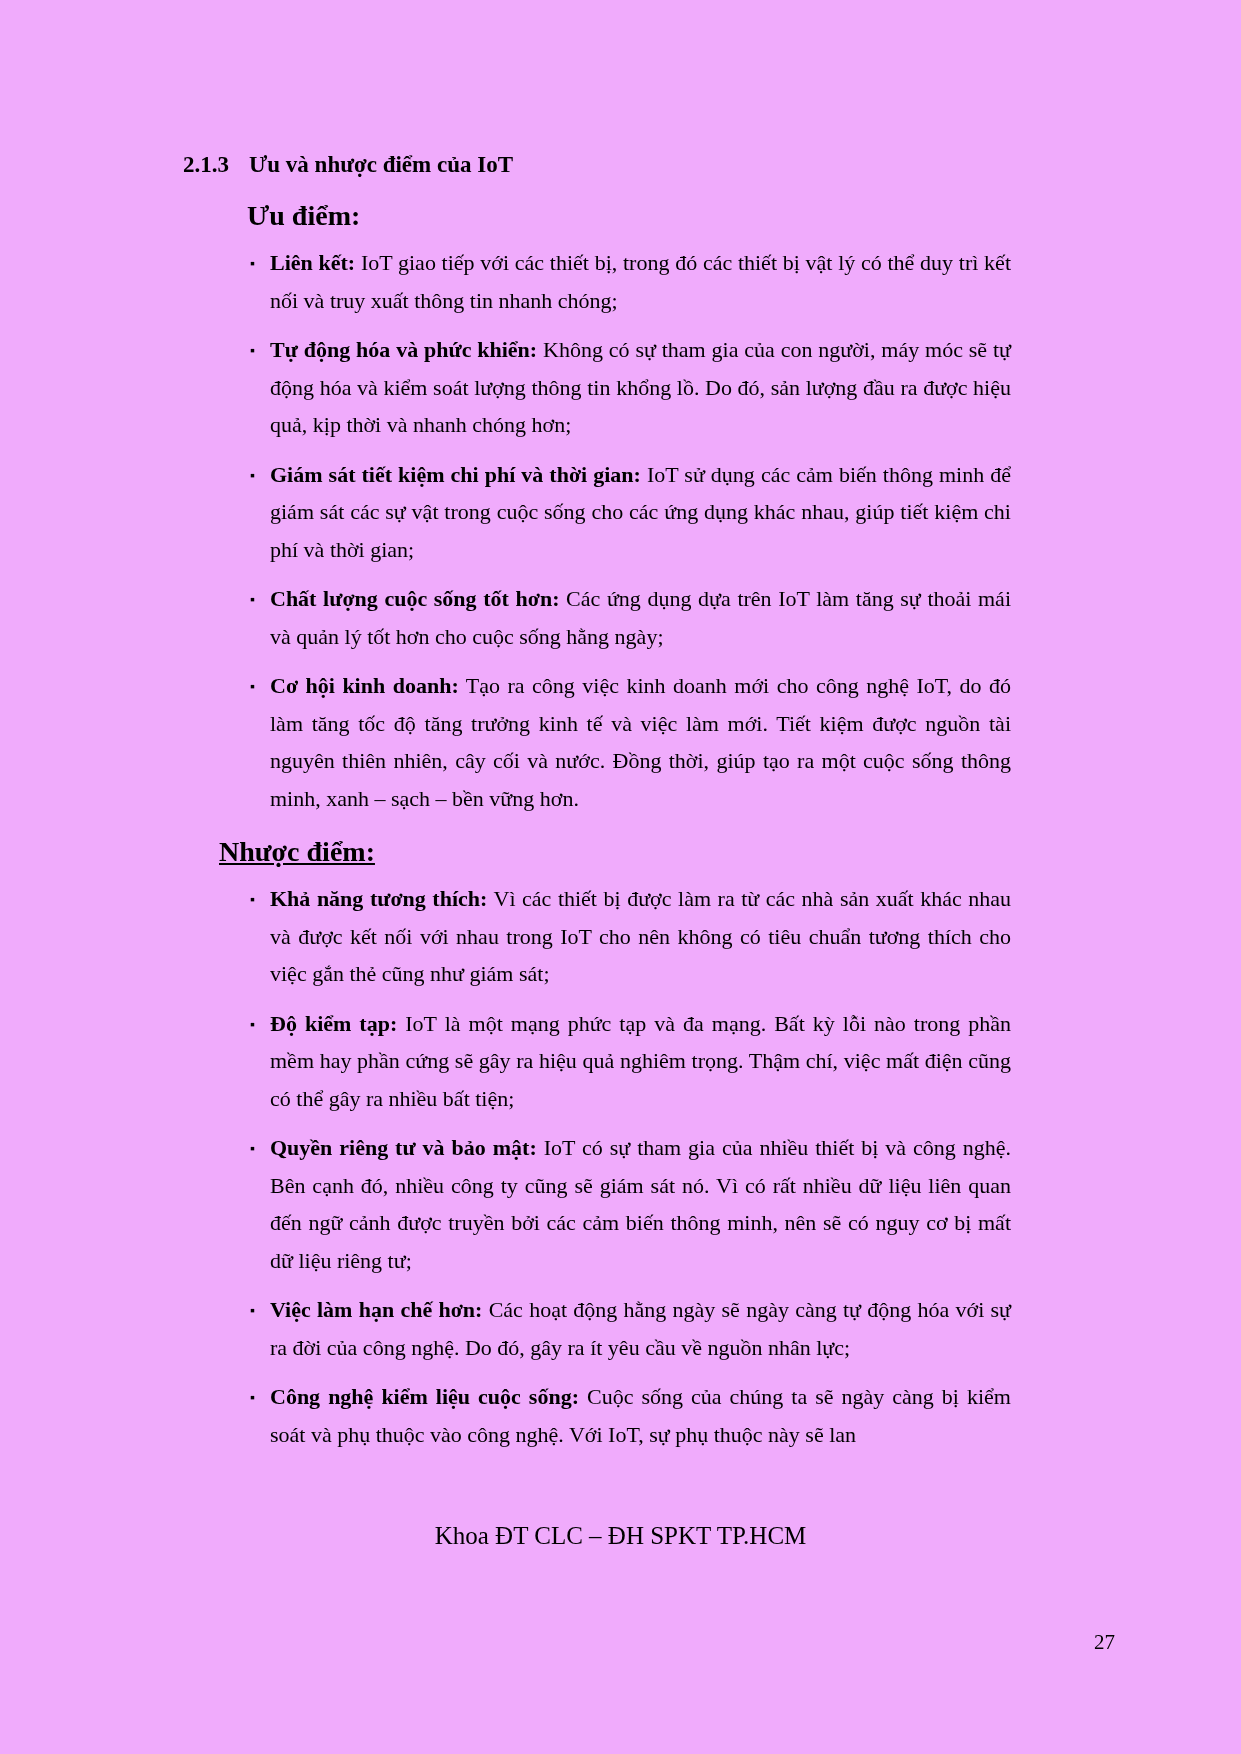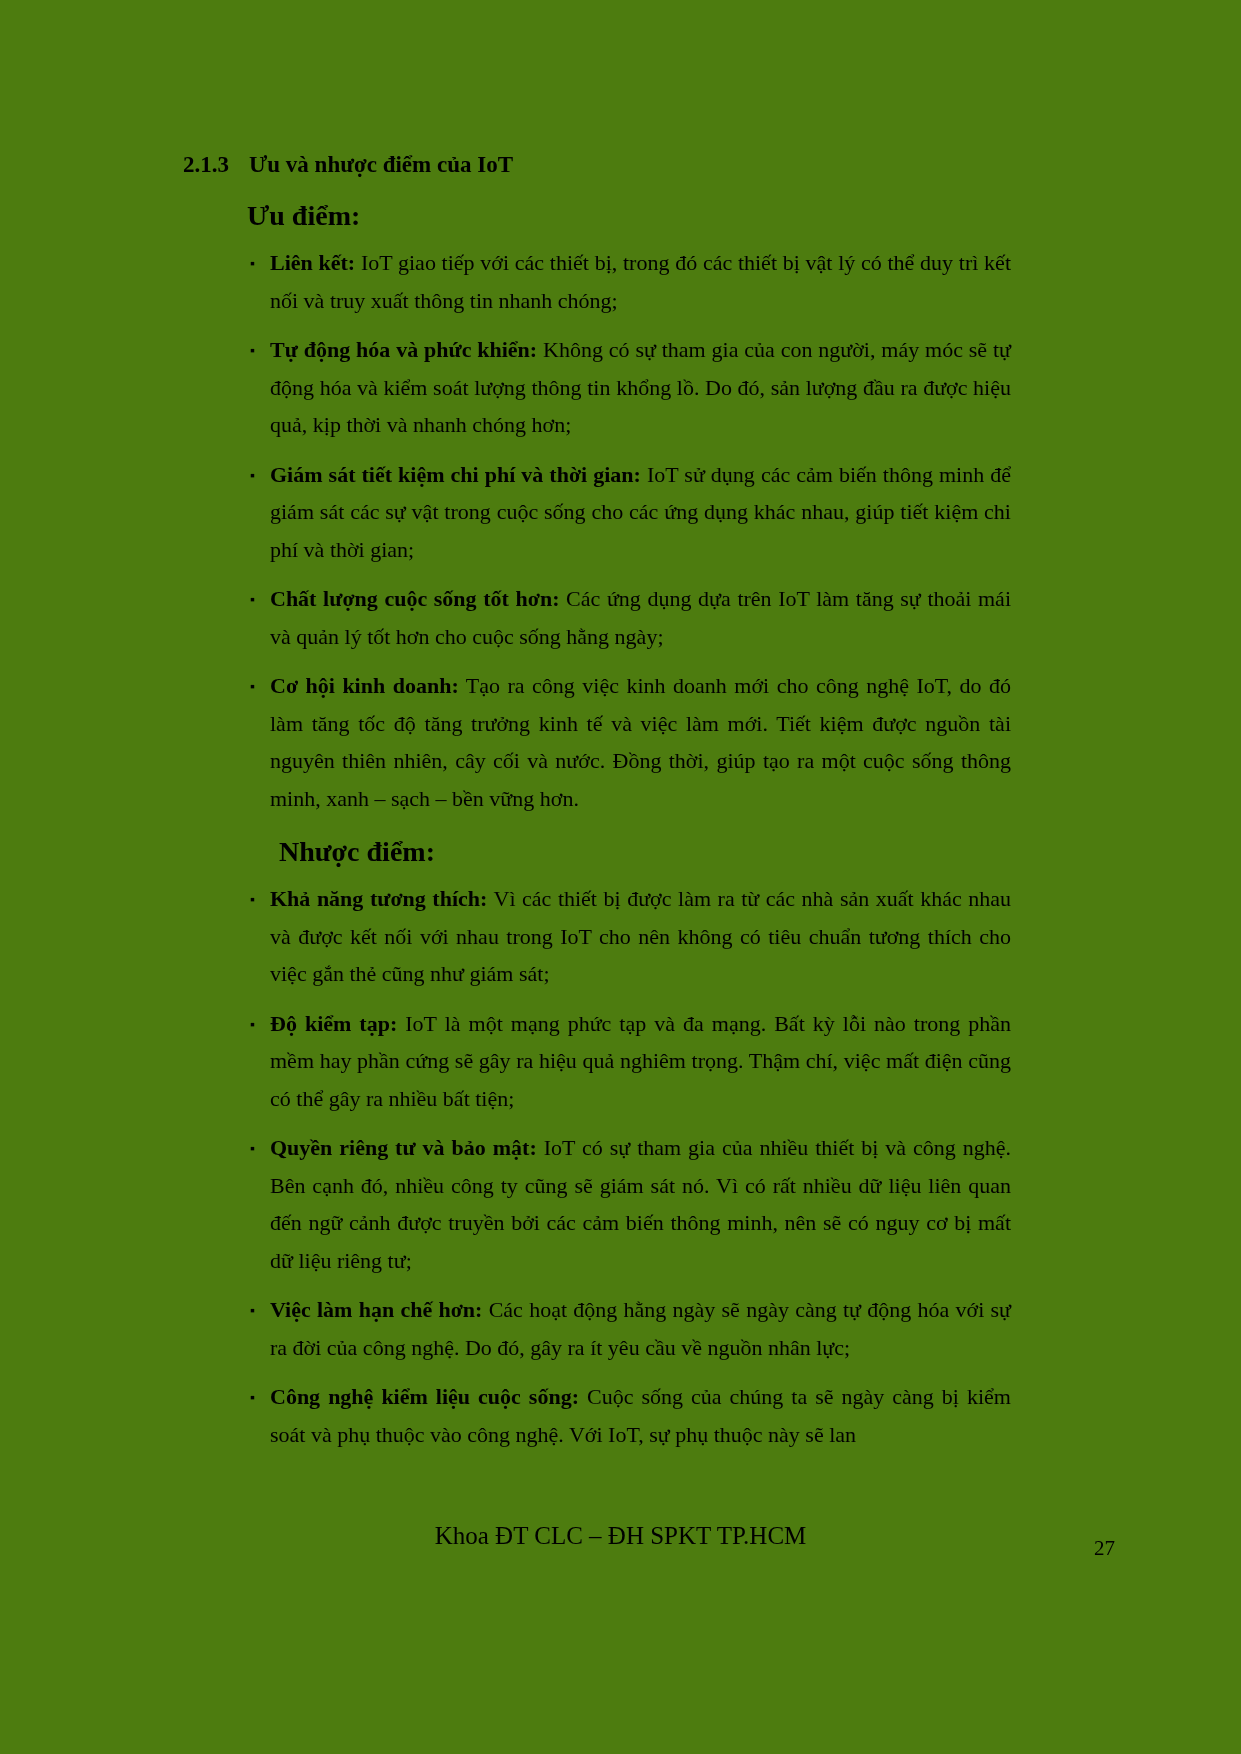--- a/index.html
+++ b/index.html
@@ -4,21 +4,21 @@
 <style>
   html, body {
     margin: 0;
     padding: 0;
     background: #ffffff;
   }
   .page {
     position: relative;
     width: 1241px;
     height: 1754px;
-    background: #4d7c0f;
+    background: #f0abfc;
     font-family: "Liberation Serif", "DejaVu Serif", serif;
     color: #000000;
     overflow: hidden;
   }
   .content {
     position: absolute;
     left: 183px;
     top: 146px;
     width: 828px;
   }
@@ -33,22 +33,23 @@
     margin-right: 20px;
     white-space: nowrap;
   }
   .subheading {
     font-size: 28px;
     font-weight: bold;
     line-height: 37px;
     margin: 12px 0 10px 64px;
   }
   .subheading.neg {
-    margin-left: 96px;
+    margin-left: 36px;
     margin-top: 16px;
+    text-decoration: underline;
   }
   .bullet-list {
     list-style: none;
     margin: 0;
     padding: 0;
   }
   .bullet-item {
     position: relative;
     margin: 0 0 12px 67px;
     padding-left: 20px;
@@ -71,21 +72,21 @@
     left: 0;
     top: 1521px;
     width: 100%;
     text-align: center;
     font-size: 25px;
     line-height: 30px;
   }
   .page-number {
     position: absolute;
     left: 1094px;
-    top: 1533px;
+    top: 1627px;
     font-size: 21px;
     line-height: 30px;
   }
 </style>
 </head>
 <body>
 
 <div class="page">
   <div class="content">
 

